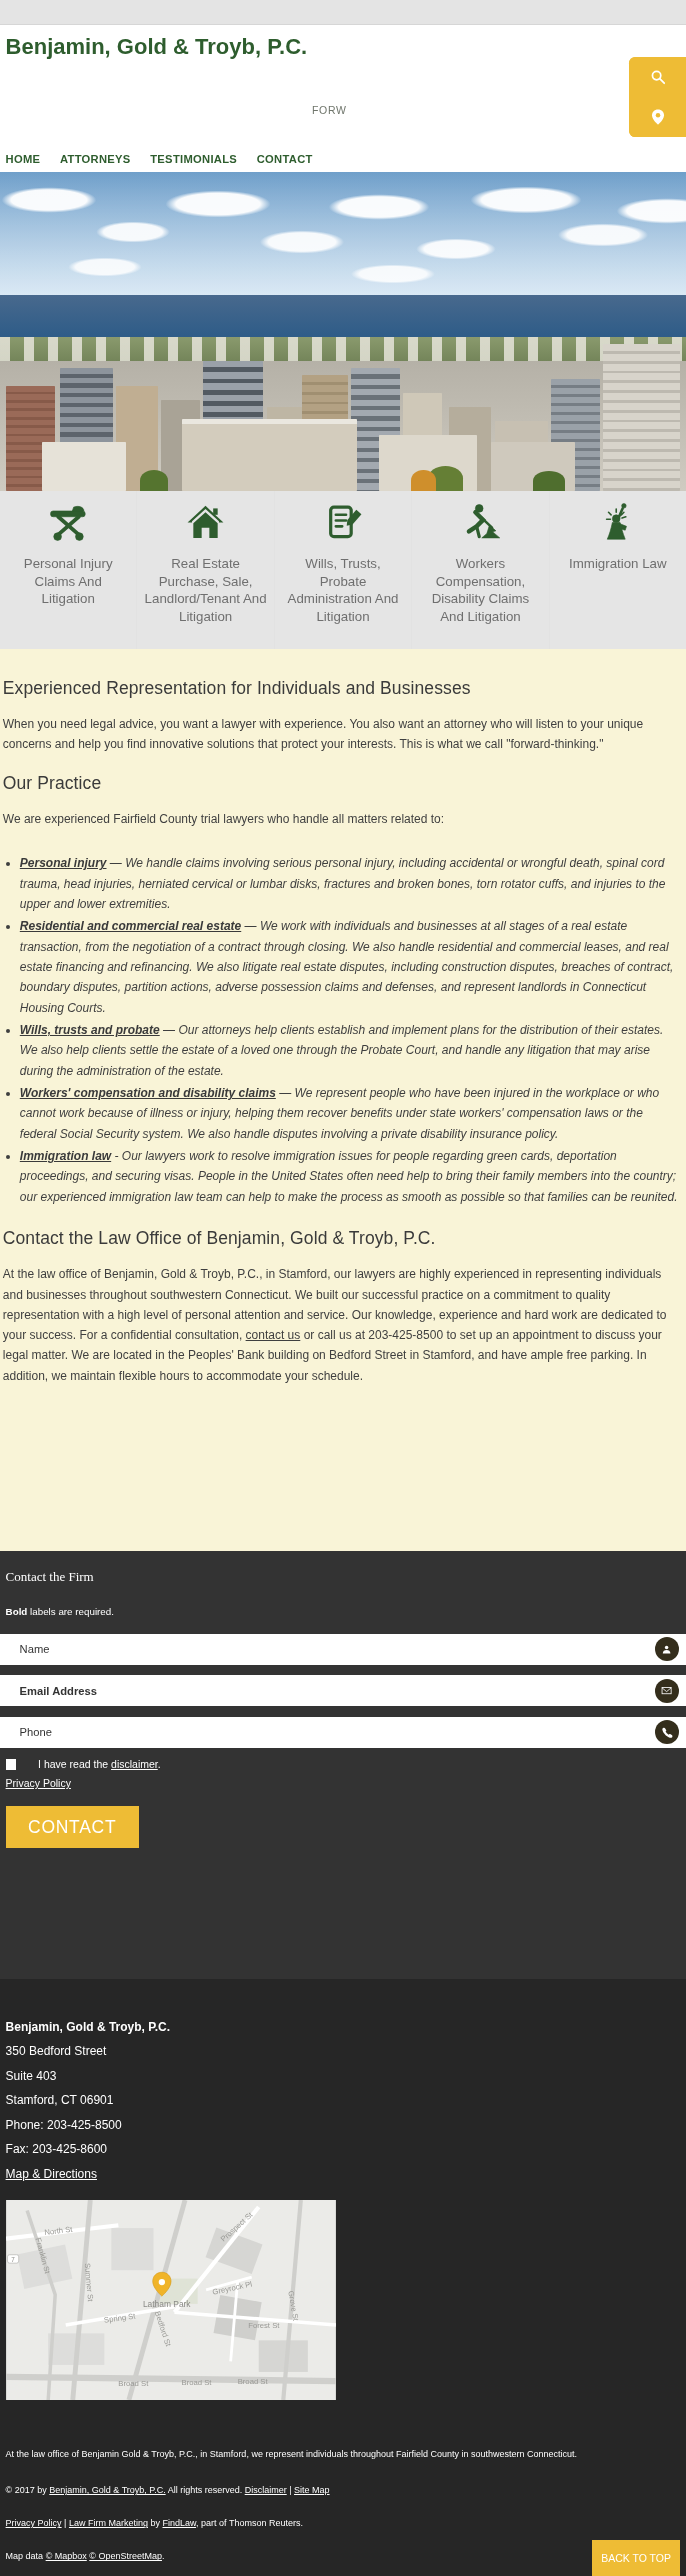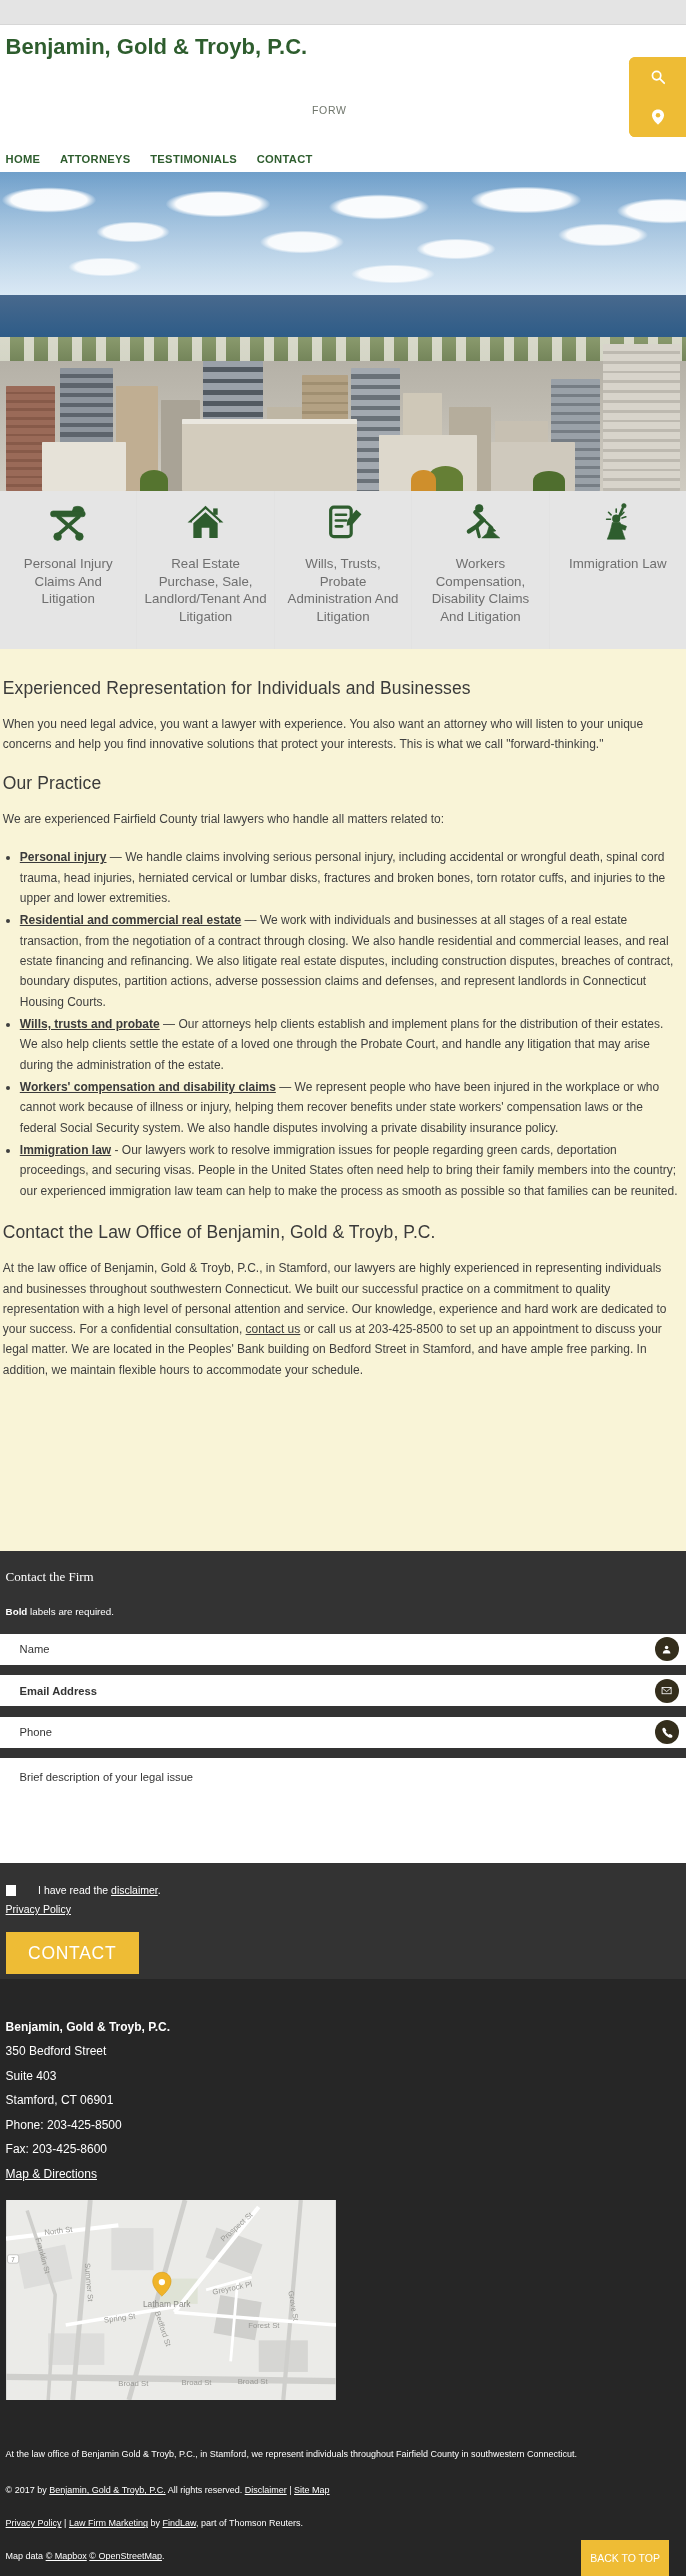--- a/index.html
+++ b/index.html
@@ -45,21 +45,21 @@
   .cards{display:flex;height:158px;background:#e5e5e5;}
   .card{flex:1;display:flex;flex-direction:column;align-items:center;padding-top:11.2px;border-right:0.7px solid #e2e2e2;box-sizing:border-box;cursor:pointer;}
   .card:last-child{border-right:none;}
   .card-icon svg{width:41px;height:41px;color:#2e5d2e;}
   .card-label{margin-top:9.8px;color:#6f6f6f;font-size:13.3px;line-height:1.35;text-align:center;padding:0 7px;}
 
   
   .cream{background:#f9f4d7;min-height:902px;box-sizing:border-box;padding:18px 4.2px 21px 2.8px;color:#3f3f3f;}
   .cream h2{font-size:17.5px;font-weight:normal;color:#3a3a3a;margin:11.2px 0 15.4px;letter-spacing:0.1px;}
   .cream p{font-size:12px;line-height:20.3px;margin:0 0 18px;}
-  .cream ul{margin:18px 0 21px 17px;padding:0;}
+  .cream ul{margin:24px 0 21px 17px;padding:0;font-style:italic;}
   .cream li{font-size:12px;line-height:20.3px;margin-bottom:2.1px;}
   .cream .lead{font-weight:bold;text-decoration:underline;color:#3a3a3a;cursor:pointer;}
   .cream a.inline{color:#3f3f3f;text-decoration:underline;cursor:pointer;}
 
   
   .form-section{background:#333333;min-height:428px;box-sizing:border-box;padding:11.2px 0 0;color:#fff;}
   .form-title{font-family:Liberation Serif, serif;font-size:13px;font-weight:normal;margin:7px 5.6px 21px;}
   .required-note{font-size:9.8px;margin:0 5.6px 17px;}
   .required-note b{font-weight:bold;}
   .field-row{position:relative;background:#fff;height:31px;margin-bottom:10.5px;}
@@ -83,21 +83,21 @@
   .f-line{font-size:12px;margin:0 0 10.5px;}
   .f-map-link{color:#eebc35;text-decoration:underline;font-size:12px;}
   .map-wrap{margin-top:19.6px;width:330px;height:200px;cursor:grab;}
   .map-wrap svg{display:block;}
   .f-small{font-size:9px;line-height:1.5;margin:0;}
   .f-tagline{margin-top:48px;}
   .f-copy{margin-top:22.5px;}
   .f-legal{margin-top:19.6px;}
   .f-mapdata{margin-top:19.6px;}
   .footer a{color:#fff;text-decoration:underline;}
-  .back-to-top{position:absolute;right:17px;bottom:0;background:#eebc35;color:#fff;border:none;font-size:10.5px;padding:12px 9px;cursor:pointer;font-family:"Liberation Sans",sans-serif;}
+  .back-to-top{position:absolute;right:6px;bottom:0;background:#eebc35;color:#fff;border:none;font-size:10.5px;padding:12px 9px;cursor:pointer;font-family:"Liberation Sans",sans-serif;}
 </style>
 </head>
 <body>
 
 <div class="page">
 
   <div class="topbar"></div>
 
   <div class="header">
     <div class="firm-title">Benjamin, Gold &amp; Troyb, P.C.</div>
@@ -243,23 +243,20 @@
               <rect x="3" y="7" width="26" height="18"></rect>
               <path d="M3 8 L16 19 L29 8"></path>
             </svg>
           </span></div>
         <div class="field-row"><input type="text" placeholder="Phone" style=""><span class="field-icon">
             <svg viewBox="0 0 32 32" fill="#fff">
               <path d="M6 3 c2 -1 5 -1 6 1 l3 5 c1 2 -1 3 -2 4 c2 4 5 7 9 9 c1 -1 2 -3 4 -2 l5 3 c2 1 2 4 1 6 c-2 2 -5 3 -9 1 C14 26 5 16 4 8 c-0.5 -2 0 -4 2 -5 z"></path>
             </svg>
           </span></div>
       </div>
-    <div class="textarea-row">
-      <textarea placeholder="Brief description of your legal issue" style=""></textarea>
-    </div>
     <div style="padding:0 5.6px;">
       <div class="disclaimer-row">
         <input type="checkbox" style="">
         <span><span>I have read the </span><a>disclaimer</a><span>.</span></span>
       </div>
       <a class="privacy-link">Privacy Policy</a><br>
       <button class="contact-btn">CONTACT</button>
     </div>
   </div>
 

